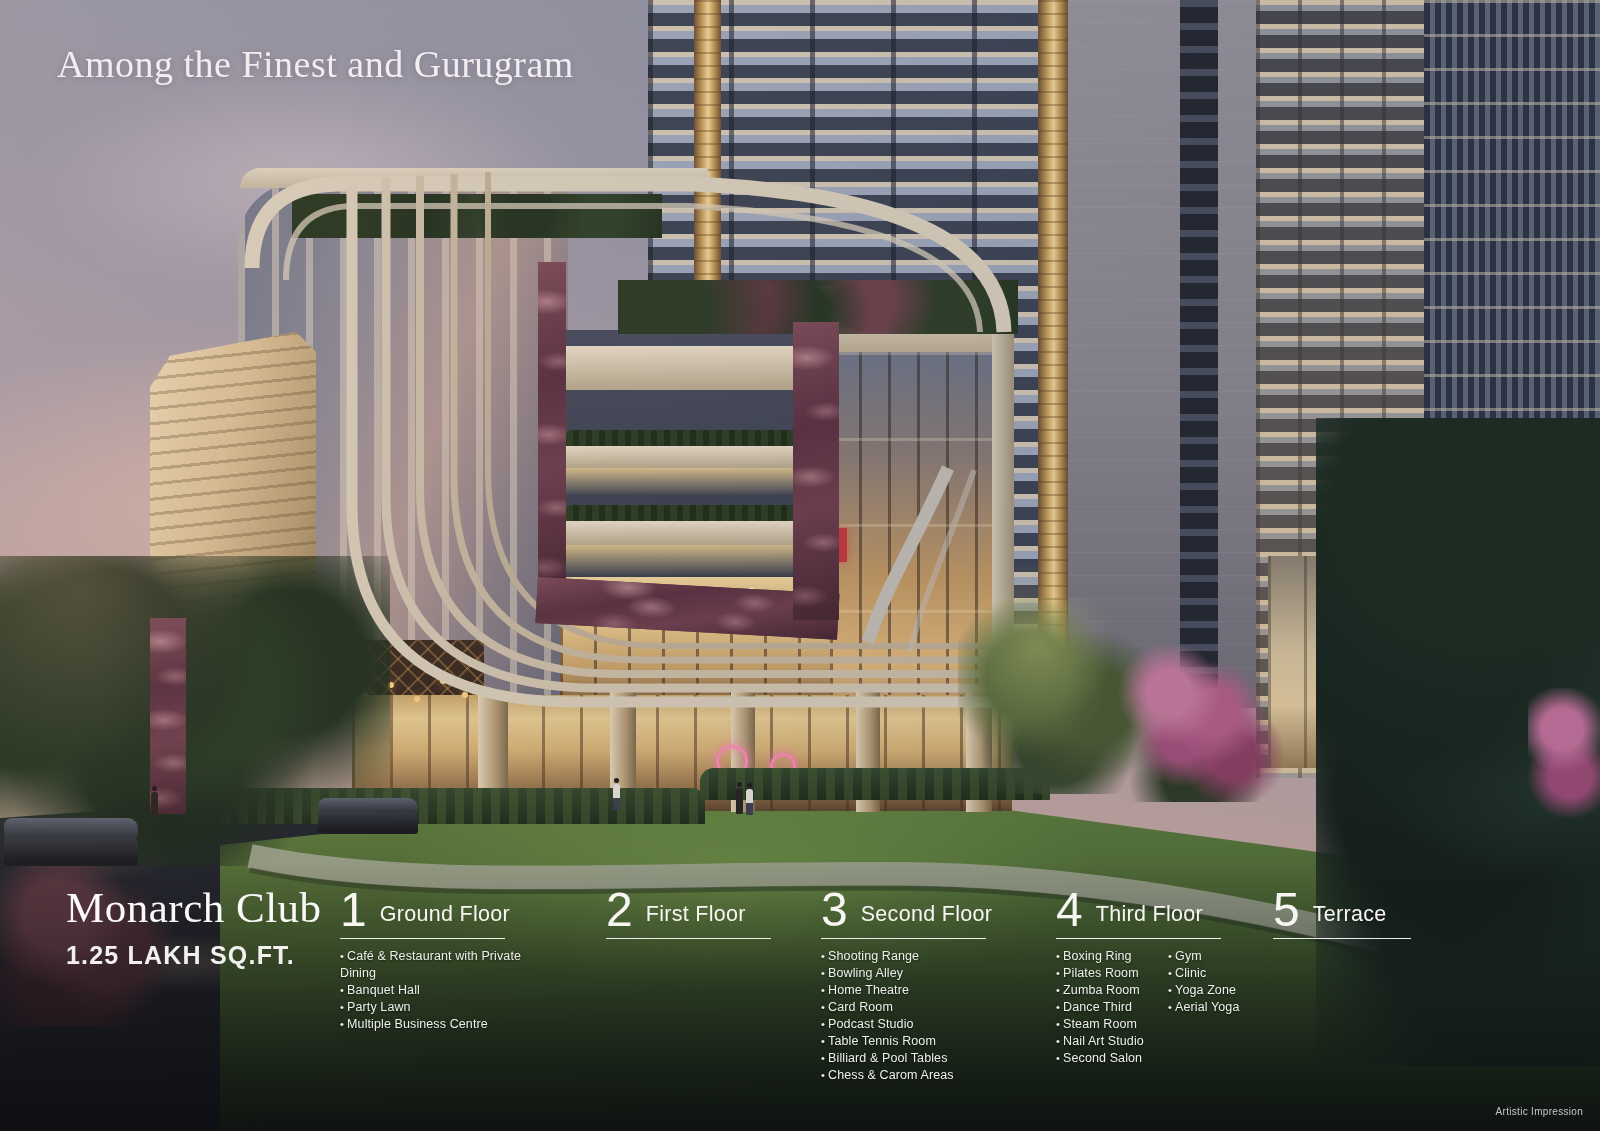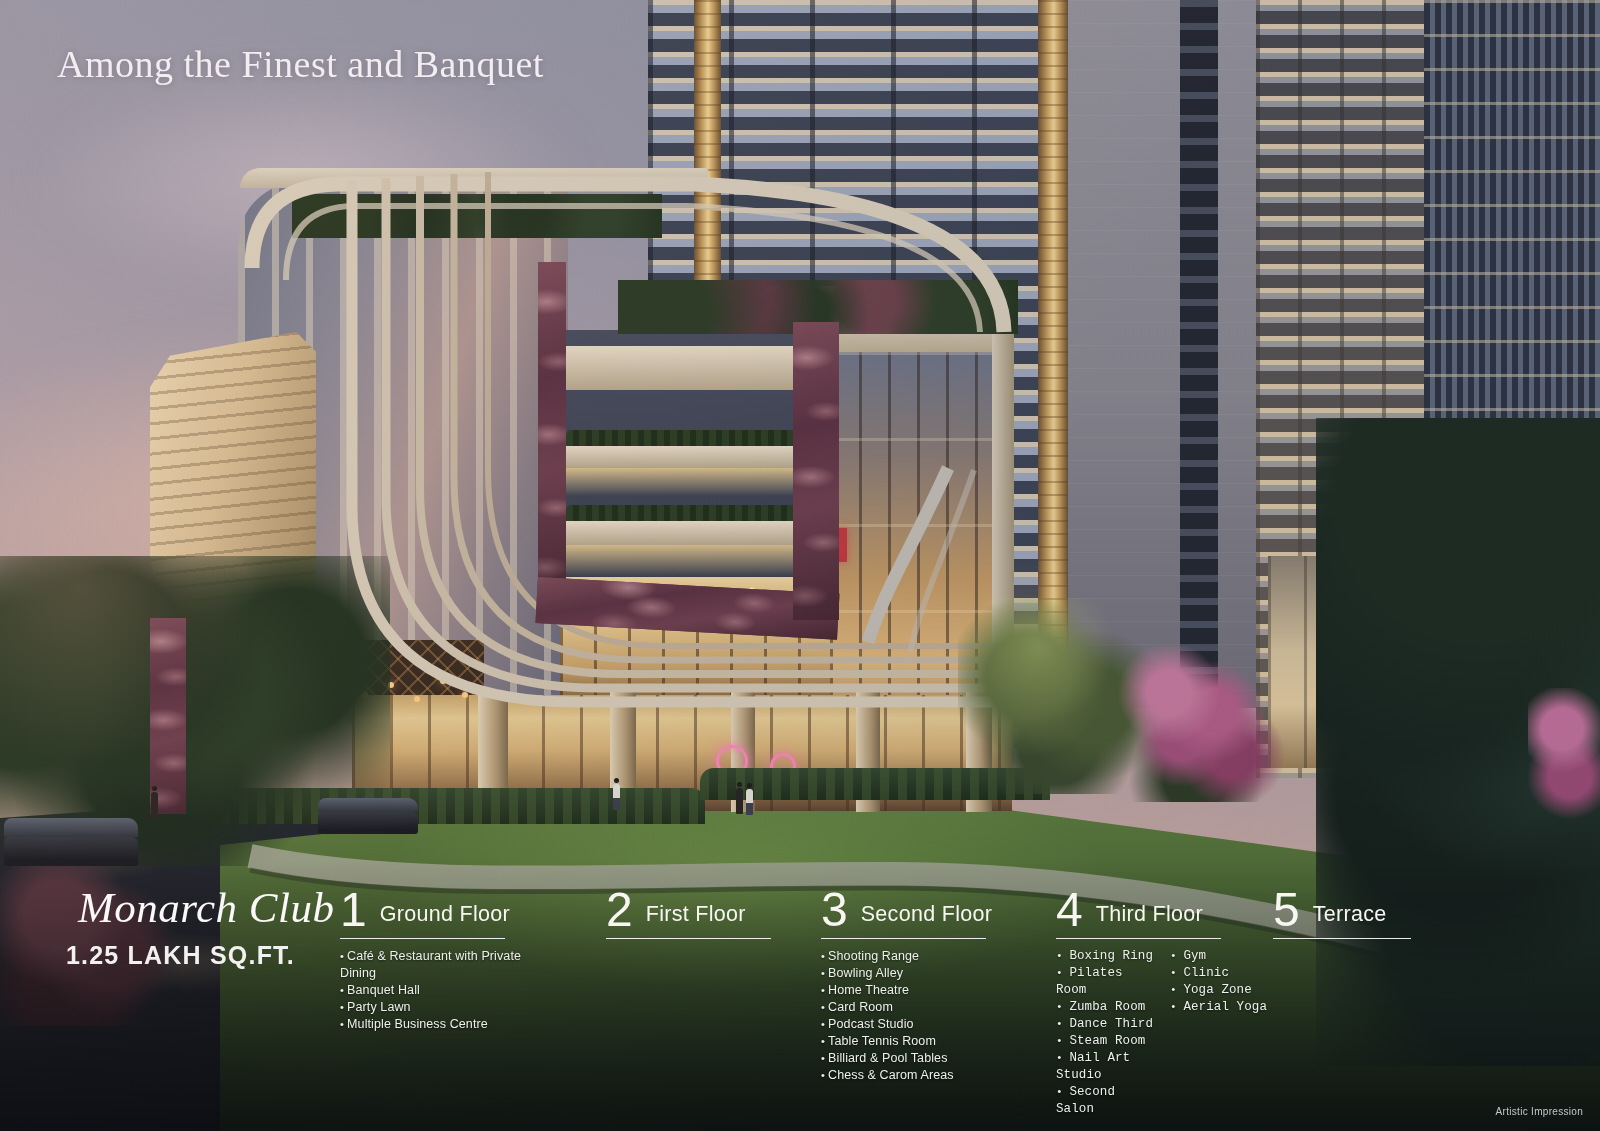--- a/index.html
+++ b/index.html
@@ -220,36 +220,36 @@
   .grade{inset:0;z-index:9;pointer-events:none;
     background:
       linear-gradient(180deg,rgba(20,22,30,0) 76%,rgba(10,12,16,.5) 92%,rgba(8,10,14,.72) 100%),
       linear-gradient(115deg,rgba(233,170,140,.07),rgba(40,50,80,.1) 60%);}
 
   
   .txt{z-index:10;color:#f2eef0;}
   .headline{left:57px;top:38px;font-family:"Liberation Serif","DejaVu Serif",serif;
     font-size:38px;line-height:53px;letter-spacing:.5px;color:#f3edf1;
     text-shadow:0 1px 6px rgba(60,50,70,.25);}
-  .club-name{left:78px;top:886px;font-family:"Liberation Serif","DejaVu Serif",serif;
-    font-size:43px;line-height:1;color:#faf8f8;letter-spacing:.5px;font-style:italic;}
+  .club-name{left:66px;top:886px;font-family:"Liberation Serif","DejaVu Serif",serif;
+    font-size:43px;line-height:1;color:#faf8f8;letter-spacing:.5px;}
   .club-area{left:66px;top:941px;font-weight:bold;font-size:25px;letter-spacing:1.2px;color:#f3f1ef;}
   .floor-col{top:890px;}
   .fc1{left:340px;width:215px;}.fc2{left:606px;width:170px;}.fc3{left:821px;width:185px;}
   .fc4{left:1056px;width:212px;}.fc5{left:1273px;width:150px;}
   .floor-head{display:flex;align-items:flex-end;gap:13px;}
   .floor-num{font-size:48px;line-height:.82;font-weight:400;color:#f8f6f3;}
   .floor-label{font-size:21.5px;letter-spacing:.3px;padding-bottom:2px;color:#f8f6f3;}
   .floor-rule{height:1px;background:rgba(252,252,252,.92);margin-top:9px;width:165px;}
   .fc5 .floor-rule{width:138px;}
   .floor-items{list-style:none;margin:9px 0 0;padding:0;font-size:12.5px;line-height:17px;
     letter-spacing:.1px;color:#eef0ec;text-shadow:0 1px 2px rgba(0,0,0,.55);}
   .floor-items li::before{content:"• ";font-size:11px;}
   .two-cols{display:flex;gap:14px;}
-  .two-cols .floor-items{min-width:98px;font-family:Liberation Mono, monospace;}
+  .two-cols .floor-items{min-width:98px;}
   .footnote{right:17px;bottom:14px;font-size:10px;letter-spacing:.3px;color:rgba(223,226,232,.85);}
 </style>
 </head>
 <body>
 
 <div class="canvas">
 
   <div class="abs sky">
     <div class="cloud c1"></div>
     <div class="cloud c2"></div>
@@ -351,21 +351,21 @@
     <path d="M488,172 L488,470 Q488,646 664,646 L1010,646" fill="none" stroke="#c1b098" stroke-width="6"></path>
     <path d="M948,468 C912,548 886,586 868,642" fill="none" stroke="#c6bfb6" stroke-width="13"></path>
     <path d="M974,470 C944,556 922,600 910,652" fill="none" stroke="rgba(198,191,182,0.55)" stroke-width="6"></path>
     <path d="M250,856 C420,892 640,872 900,874 C1150,876 1390,936 1600,1006" fill="none" stroke="rgba(166,168,148,0.85)" stroke-width="24"></path>
     <path d="M250,870 C420,906 640,886 900,888 C1150,890 1390,950 1600,1020" fill="none" stroke="rgba(40,52,30,0.5)" stroke-width="5"></path>
   </svg>
 
   <div class="abs grade"></div>
 
   <div class="abs txt headline">
-    <div>Among the Finest and Banquet</div>
+    <div>Among the Finest and Gurugram</div>
   </div>
 
   <div class="abs txt club-name">Monarch Club</div>
   <div class="abs txt club-area">1.25 LAKH SQ.FT.</div>
 
   <div class="abs txt floor-col fc1">
     <div class="floor-head">
       <span class="floor-num">1</span>
       <span class="floor-label">Ground Floor</span>
     </div>

